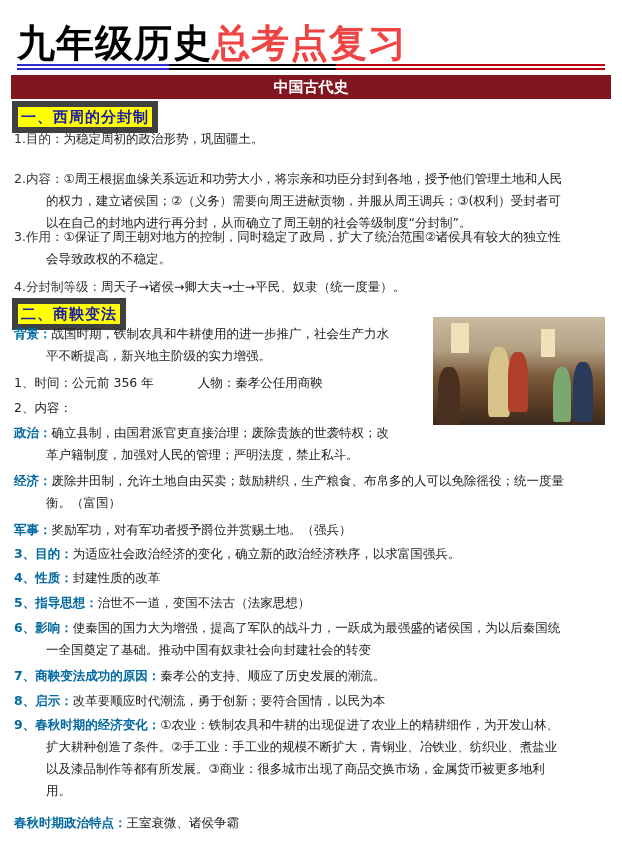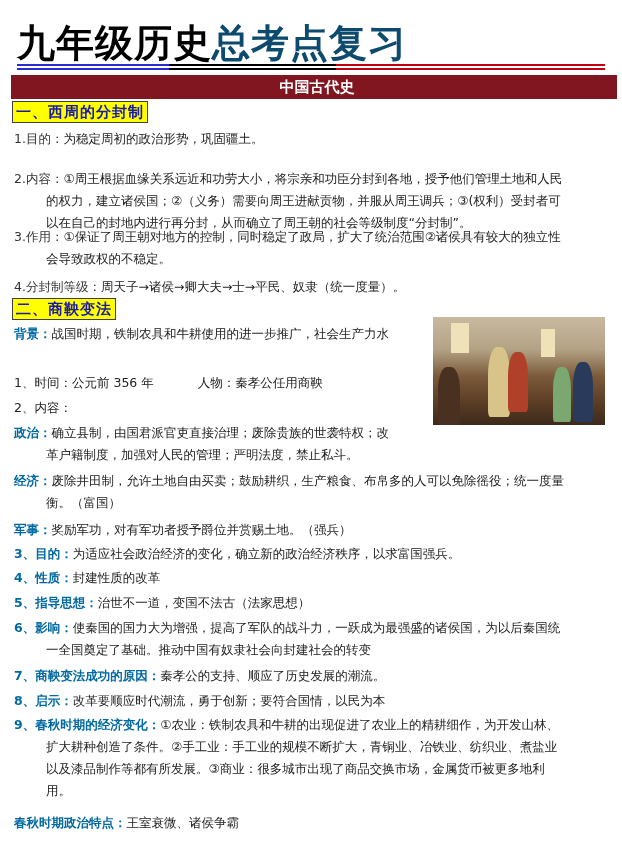--- a/index.html
+++ b/index.html
@@ -3,35 +3,35 @@
   <meta charset="utf-8">
   <style>
     html, body { margin: 0; padding: 0; background: #ffffff; }
     body { width: 622px; height: 853px; position: relative; overflow: hidden;
            font-family: "DejaVu Sans", "Liberation Sans", sans-serif; color: #1a1a1a; }
     .title-wrap { position: absolute; left: 17px; top: 10px; width: 588px; height: 60px; }
     .title { display: flex; align-items: flex-end; height: 58px; font-weight: bold;
              font-size: 38px; line-height: 50px; letter-spacing: 1px; }
     .t-blue { color: #2a2ad0; background: #ffff00; padding: 0 2px; font-family: "Liberation Sans", sans-serif; }
     .t-black { color: #000000; }
-    .t-red { color: #0c4a6e; }
+    .t-red { color: #ef4444; }
     .rules { position: absolute; left: 17px; top: 63px; width: 588px; height: 8px; display: flex; }
     .rule-seg { height: 8px; position: relative; }
     .rule-seg::before, .rule-seg::after { content: ""; position: absolute; left: 0; right: 0; height: 2px; }
     .rule-seg::before { top: 1px; }
     .rule-seg::after { top: 5px; }
     .rs-blue::before, .rs-blue::after { background: #2a2ad0; }
     .rs-black::before, .rs-black::after { background: #000; }
     .rs-red::before, .rs-red::after { background: #c00010; }
 
     .banner { position: absolute; left: 11px; top: 75px; width: 600px; height: 24px;
               background: #821620; color: #fff; text-align: center; font-weight: bold;
-              font-size: 15px; line-height: 24px; font-family: "DejaVu Serif", serif; padding-left: 6px; }
+              font-size: 15px; line-height: 24px; font-family: "DejaVu Serif", serif; }
 
-    .sec-head { position: absolute; left: 12px; background: #ffff00; border: 1px solid #404040;
+    .sec-head { position: absolute; left: 12px; background: #ffff00; border: 6px solid #404040;
                 color: #1a1aa8; font-weight: bold; font-size: 15px; height: 20px; line-height: 20px;
                 padding: 0 3px; font-family: "DejaVu Serif", serif; letter-spacing: 1px; }
 
     .para { position: absolute; left: 14px; font-size: 12.5px; line-height: 22px; color: #222; }
     .para .ind { display: block; padding-left: 32px; }
     .lbl { font-weight: bold; color: #0369a1; }
     .num { color: #333; }
 
     .photo { position: absolute; left: 433px; top: 317px; width: 172px; height: 108px;
              background: linear-gradient(180deg, #c8b9a0 0%, #b4a285 30%, #7a5a3a 55%, #5a3c24 80%, #3c2a1c 100%);
@@ -81,20 +81,21 @@
   <div class="flag" style="left:108px;top:12px;width:14px;height:28px"></div>
   <div class="fig" style="left:55px;top:30px;width:22px;height:70px;background:#d8c48a"></div>
   <div class="fig" style="left:75px;top:35px;width:20px;height:60px;background:#b0402a"></div>
   <div class="fig" style="left:120px;top:50px;width:18px;height:55px;background:#7aa870"></div>
   <div class="fig" style="left:140px;top:45px;width:20px;height:60px;background:#2a3a5a"></div>
   <div class="fig" style="left:5px;top:50px;width:22px;height:58px;background:#4a3020"></div>
 </div>
 
 <div class="para" style="top:323px;width:410px">
   <span class="lbl">背景：</span><span>战国时期，铁制农具和牛耕使用的进一步推广，社会生产力水</span>
+  <span class="ind">平不断提高，新兴地主阶级的实力增强。</span>
 </div>
 <div class="para" style="top:372px;width:410px">
   <span>1、时间：</span><span>公元前 356 年</span><span style="display:inline-block;width:44px"></span><span>人物：</span><span>秦孝公任用商鞅</span>
 </div>
 <div class="para" style="top:397px;width:410px">
   <span>2、内容：</span>
 </div>
 <div class="para" style="top:422px;width:410px">
   <span class="lbl">政治：</span><span>确立县制，由国君派官吏直接治理；废除贵族的世袭特权；改</span>
   <span class="ind">革户籍制度，加强对人民的管理；严明法度，禁止私斗。</span>

